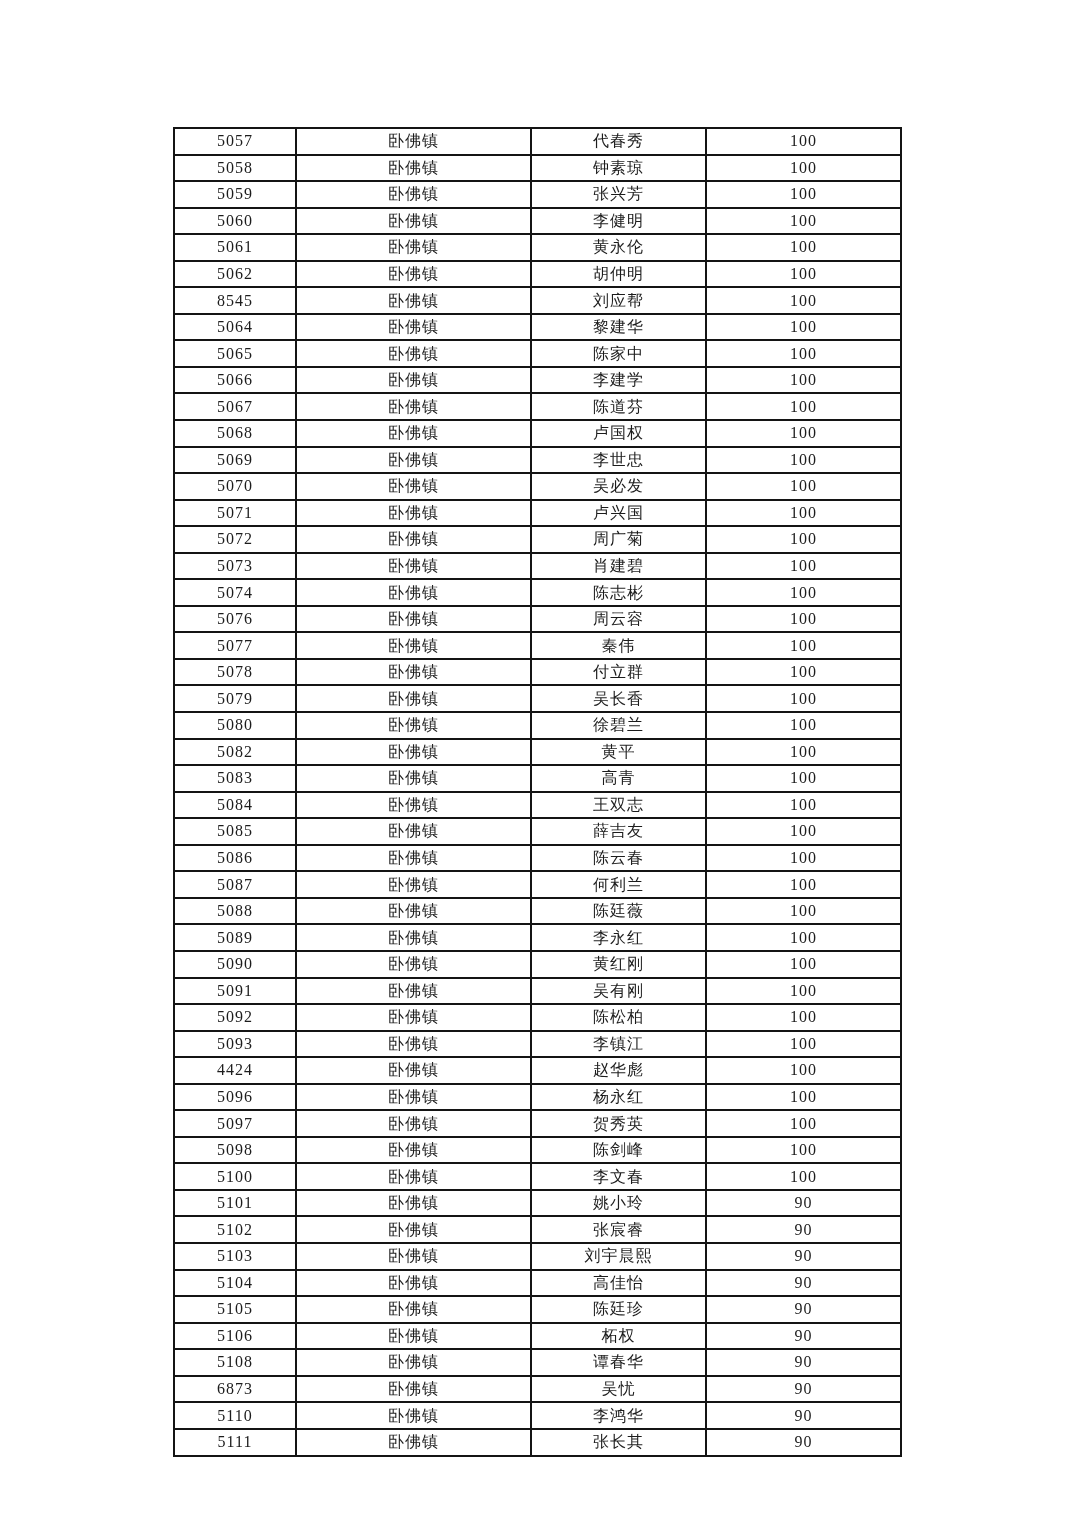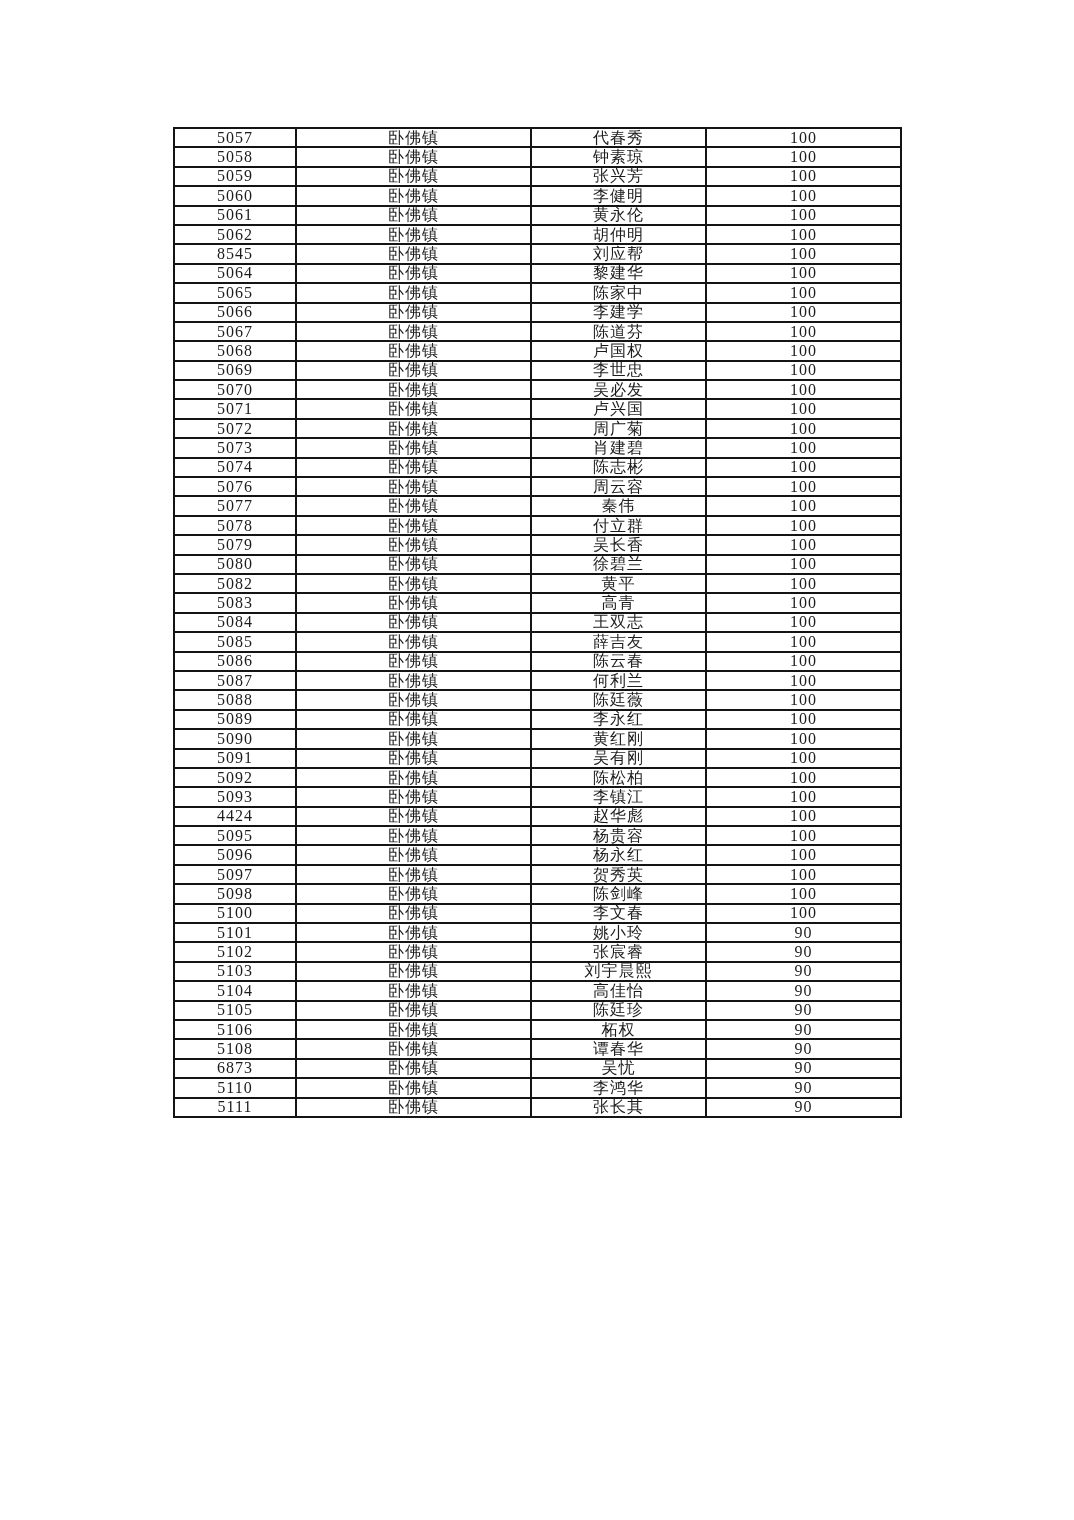--- a/index.html
+++ b/index.html
@@ -16,21 +16,21 @@
   .page {
     position: absolute;
     inset: 0;
     background: #ffffff;
   }
   table.doc-table {
     position: absolute;
     left: 173px;
     top: 127px;
     width: 727px;
-    height: 991px;
+    height: 1330px;
     border-collapse: collapse;
     table-layout: fixed;
   }
   table.doc-table td {
     border: 2px solid #141414;
     padding: 0;
     text-align: center;
     vertical-align: middle;
     font-size: 16px;
     line-height: 1;
@@ -266,26 +266,20 @@
           <td>李镇江</td>
           <td>100</td>
         </tr>
         <tr>
           <td>4424</td>
           <td>卧佛镇</td>
           <td>赵华彪</td>
           <td>100</td>
         </tr>
         <tr>
-          <td>5095</td>
-          <td>卧佛镇</td>
-          <td>杨贵容</td>
-          <td>100</td>
-        </tr>
-        <tr>
           <td>5096</td>
           <td>卧佛镇</td>
           <td>杨永红</td>
           <td>100</td>
         </tr>
         <tr>
           <td>5097</td>
           <td>卧佛镇</td>
           <td>贺秀英</td>
           <td>100</td>

